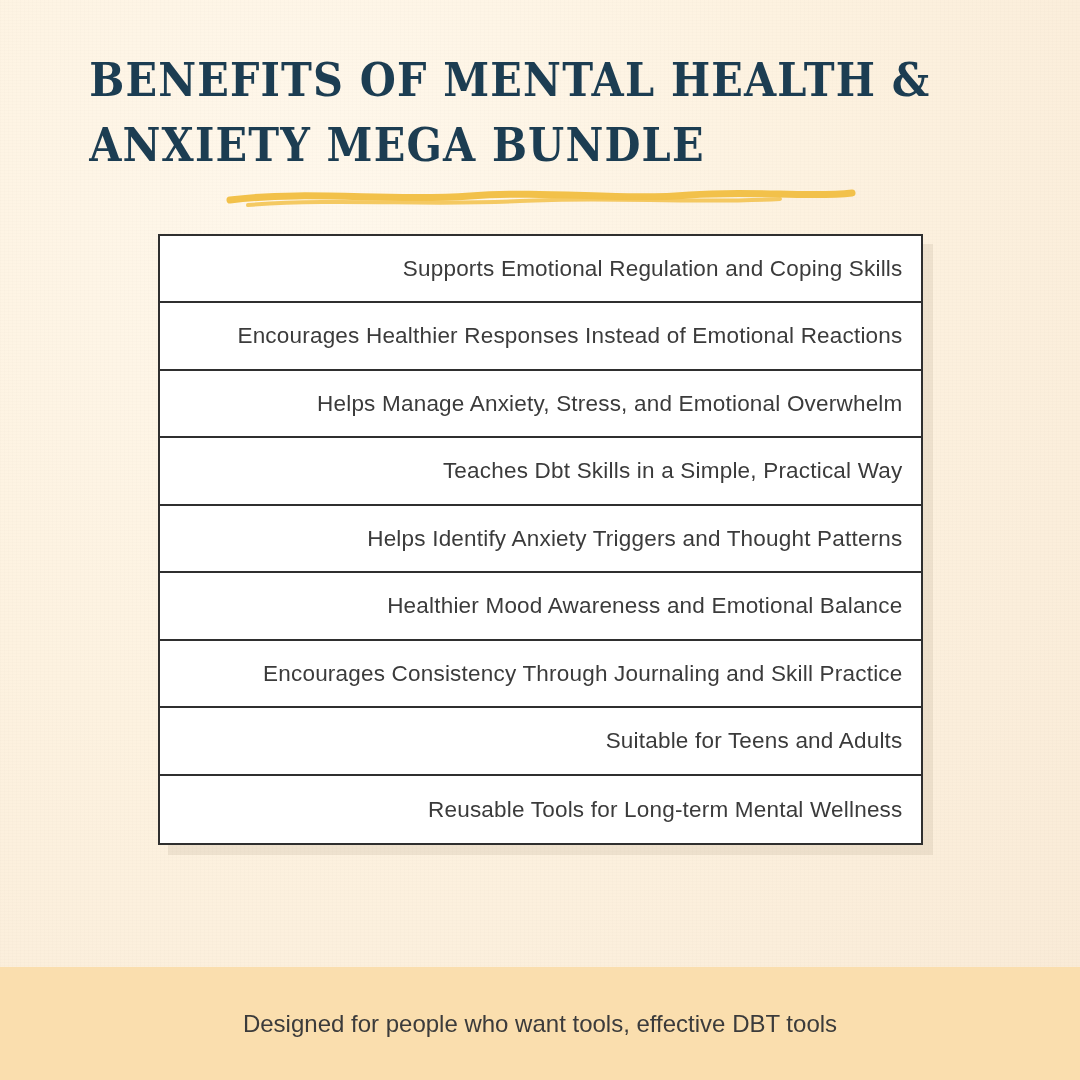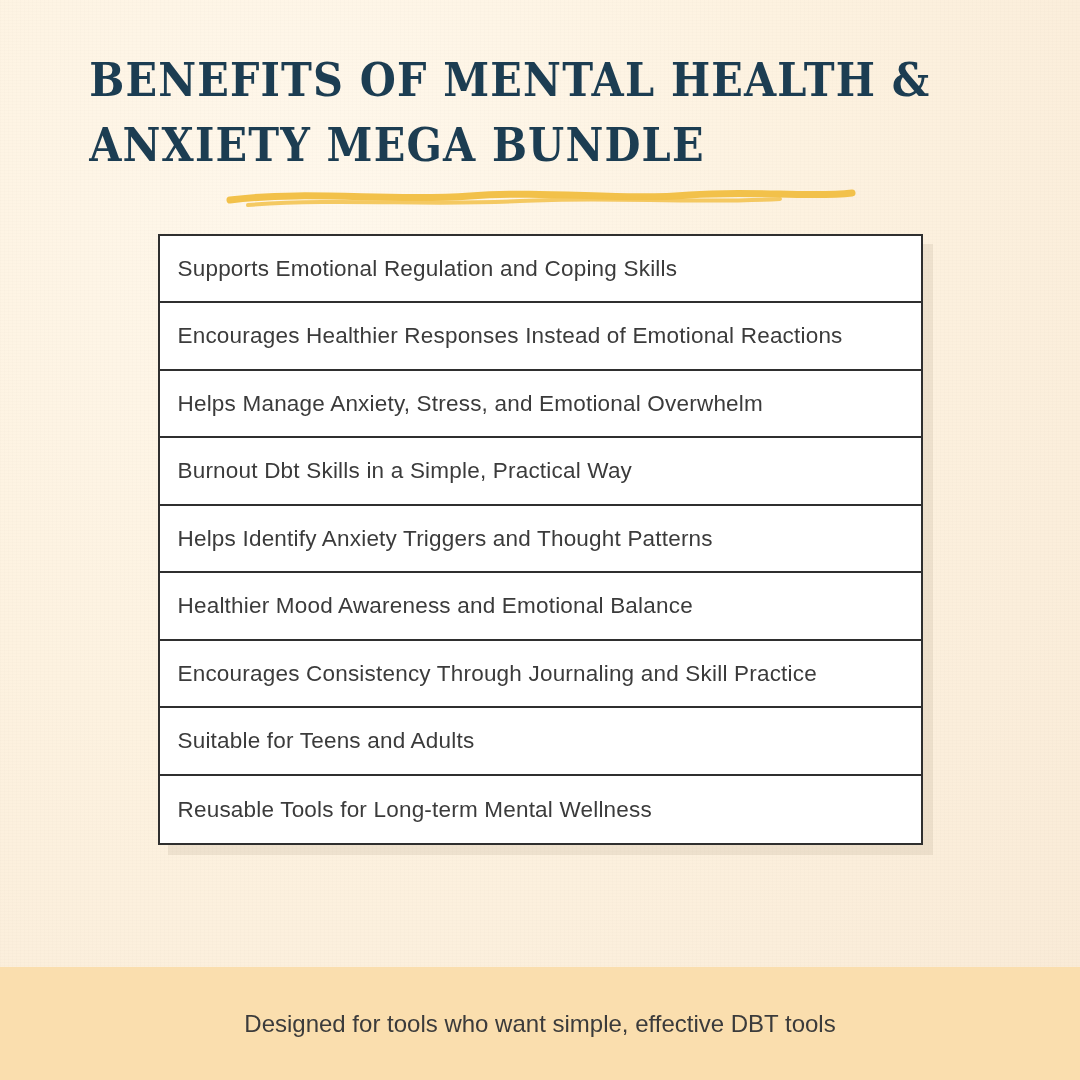--- a/index.html
+++ b/index.html
@@ -73,21 +73,21 @@
     background: #ffffff;
     border: 2px solid #2f2f2f;
     box-shadow: 10px 10px 0 rgba(120, 96, 70, 0.10);
   }
 
   .row {
     border-bottom: 2px solid #2f2f2f;
     height: 67.5px;
     display: flex;
     align-items: center;
-    justify-content: flex-start;
+    justify-content: flex-end;
     padding: 0 18px;
   }
   .row:last-child { border-bottom: none; }
 
   .row-text {
     font-family: "Liberation Sans", sans-serif;
     font-size: 22.5px;
     color: #3b3b3b;
     text-align: center;
     line-height: 1.2;
@@ -137,21 +137,21 @@
     <div class="row">
       <div class="row-text">Supports Emotional Regulation and Coping Skills</div>
     </div>
     <div class="row">
       <div class="row-text">Encourages Healthier Responses Instead of Emotional Reactions</div>
     </div>
     <div class="row">
       <div class="row-text">Helps Manage Anxiety, Stress, and Emotional Overwhelm</div>
     </div>
     <div class="row">
-      <div class="row-text">Burnout Dbt Skills in a Simple, Practical Way</div>
+      <div class="row-text">Teaches Dbt Skills in a Simple, Practical Way</div>
     </div>
     <div class="row">
       <div class="row-text">Helps Identify Anxiety Triggers and Thought Patterns</div>
     </div>
     <div class="row">
       <div class="row-text">Healthier Mood Awareness and Emotional Balance</div>
     </div>
     <div class="row">
       <div class="row-text">Encourages Consistency Through Journaling and Skill Practice</div>
     </div>
@@ -159,14 +159,14 @@
       <div class="row-text">Suitable for Teens and Adults</div>
     </div>
     <div class="row">
       <div class="row-text">Reusable Tools for Long-term Mental Wellness</div>
     </div>
   </div>
 
 </div>
 
 <div class="footer">
-  <div class="footer-text">Designed for tools who want simple, effective DBT tools</div>
+  <div class="footer-text">Designed for people who want tools, effective DBT tools</div>
 </div>
 
 </body></html>

